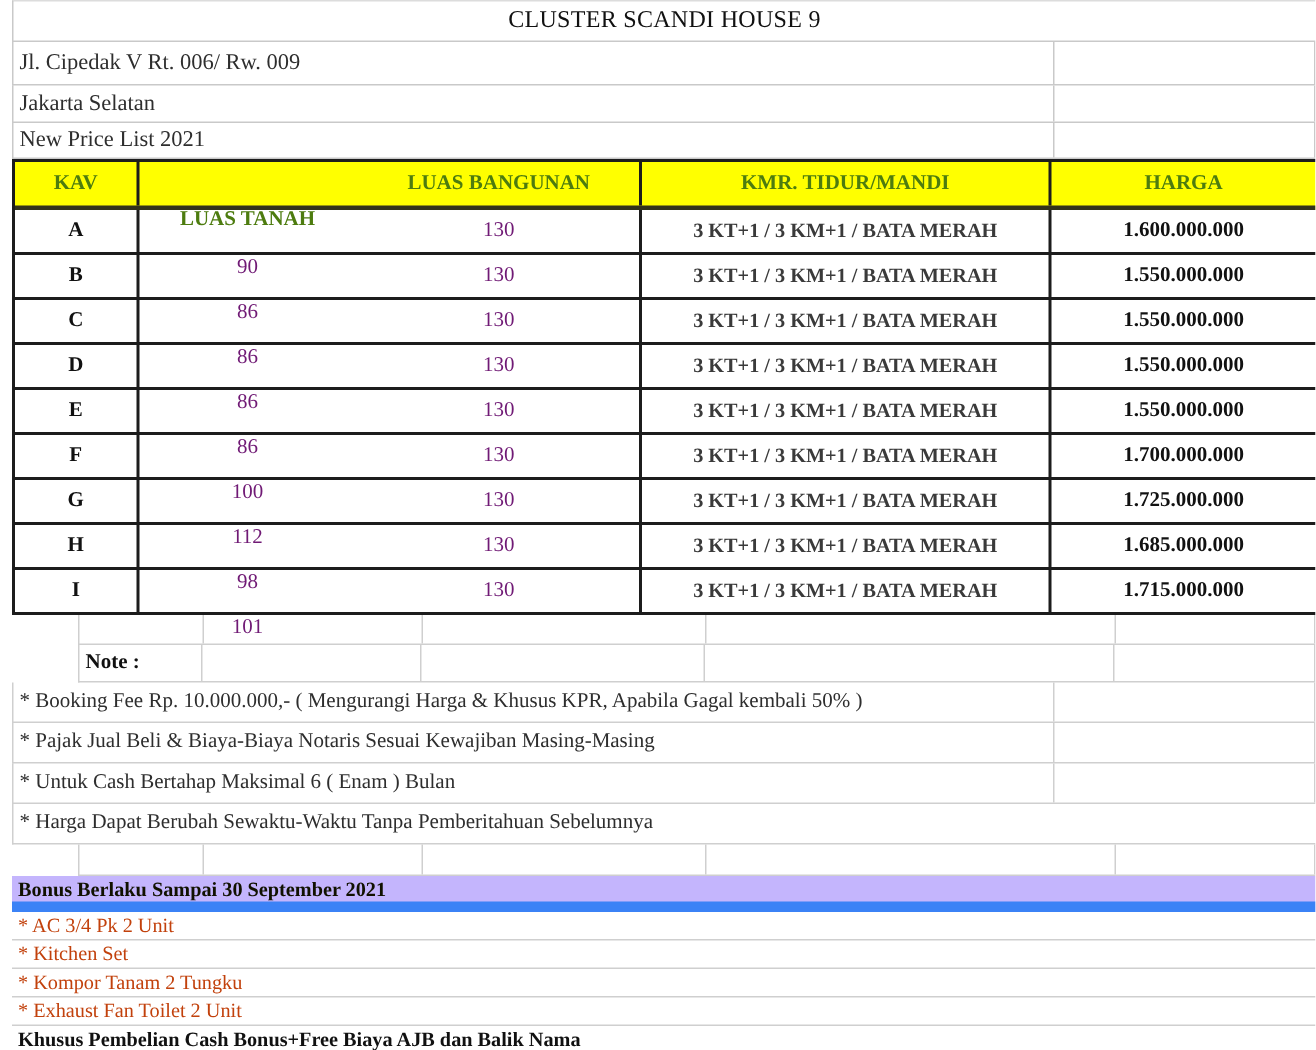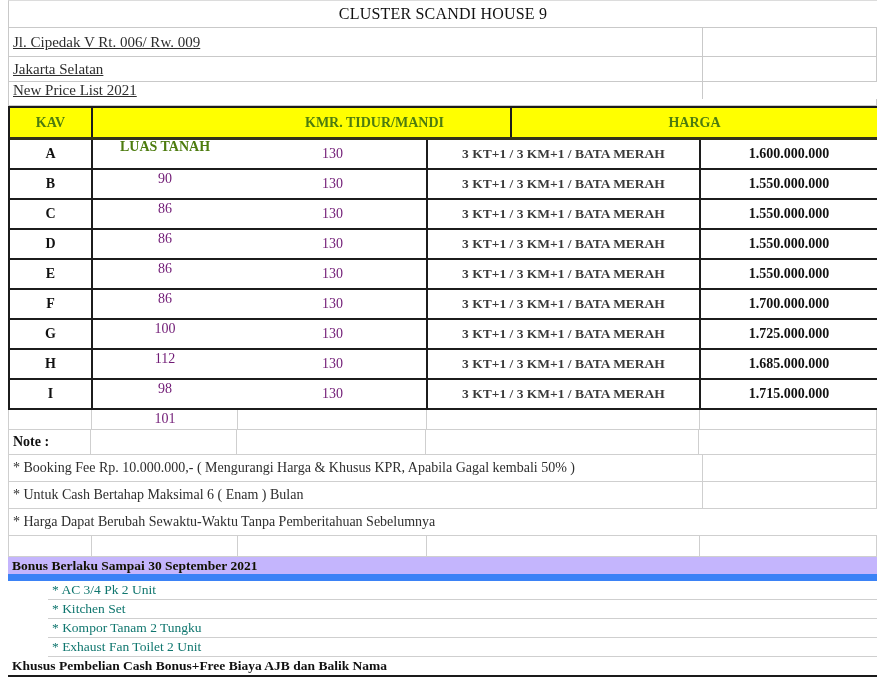--- a/index.html
+++ b/index.html
@@ -18,24 +18,24 @@
     border-left:1px solid #c9c9c9;
     display:flex; align-items:center; justify-content:center;
     font-weight:normal; font-size:16px; color:#111111; letter-spacing:.2px;
   }
   .addr-row {
     display:flex; border-bottom:1px solid #c9c9c9; border-left:1px solid #c9c9c9;
   }
   .addr-row .addr-main {
     width:689px; border-right:1px solid #c9c9c9;
     display:flex; align-items:center; padding-left:4px;
-    font-size:15px; color:#2e2e2e;text-decoration:underline;
+    font-size:15px; color:#2e2e2e;
   }
   .addr-row .addr-side { flex:1; border-right:1px solid #c9c9c9; }
-  .h29 { height:28px; } .h25 { height:24px; } .h24 { height:23px;flex-direction:column; }
+  .h29 { height:28px; } .h25 { height:24px; } .h24 { height:23px; }
 
   
   .ptable { border-top:2px solid #1c1c1c; border-left:2px solid #1c1c1c; }
   .prow { display:flex; }
   .prow > div {
     border-right:2px solid #1c1c1c;
     display:flex; align-items:center; justify-content:center;
     text-align:center;
   }
   .prow > div:last-child { border-right:none; }
@@ -45,21 +45,21 @@
     background:#ffff00; border-bottom:3px solid #33331a; height:29px;
   }
   .head-row > div { font-weight:bold; font-size:14px; color:#4d7c0f; }
   .data-row { height:28px; border-bottom:2px solid #1c1c1c; font-size:14px; }
   .data-row .c-kav { font-weight:bold; color:#111111; }
   .data-row .c-lt, .data-row .c-lb { color:#701a75; }
   .data-row .c-kmr { color:#3a3a3a; font-size:13.5px;font-weight:bold; }
   .data-row .c-harga { font-weight:bold; color:#111111; }
 
   
-  .grid-row { display:flex; border-bottom:1px solid #cfcfcf; border-left:1px solid #cfcfcf; }
+  .grid-row { display:flex; border-bottom:1px solid #cfcfcf; border-left:1px solid #cfcfcf;margin-left:44px; }
   .grid-row > div { border-right:1px solid #cfcfcf; }
   .g-kav { width:82px; } .g-lt { width:145px; } .g-lb { width:188px; }
   .g-kmr { width:272px; } .g-harga { flex:1; }
   .spacer1 { height:19px; }
   .note-label-row { height:24px; }
   .note-label-row .g-kav {
     display:flex; align-items:center; padding-left:4px; box-sizing:border-box;
     font-weight:bold; font-size:14px; color:#111111;
   }
   .note-row { display:flex; border-bottom:1px solid #cfcfcf; border-left:1px solid #cfcfcf; height:26px; }
@@ -75,21 +75,21 @@
 
   
   .bonus-header {
     height:17px; background:#c4b5fd; border-bottom:7px solid #3b82f6;
     display:flex; align-items:center; padding-left:4px;
     font-weight:bold; font-size:13.5px; color:#111100;
   }
   .bonus-item {
     height:18px; border-bottom:1px solid #cfcfcf;
     display:flex; align-items:center; padding-left:4px;
-    font-size:13.5px; color:#0f766e;margin-left:40px;
+    font-size:13.5px; color:#c2410c;
   }
   .bonus-footer {
     height:18px; border-bottom:2px solid #1a1a1a;
     display:flex; align-items:center; padding-left:4px;
     font-weight:bold; font-size:13.5px; color:#111111;
   }
 </style>
 </head>
 <body>
 
@@ -107,20 +107,21 @@
   </div>
   <div class="addr-row h24">
     <div class="addr-main">New Price List 2021</div>
     <div class="addr-side"></div>
   </div>
 
   <div class="ptable">
     <div class="prow head-row">
       <div class="c-kav">KAV</div>
       <div class="c-lt">LUAS TANAH</div>
+      <div class="c-lb">LUAS BANGUNAN</div>
       <div class="c-kmr">KMR. TIDUR/MANDI</div>
       <div class="c-harga">HARGA</div>
     </div>
 
     <div class="prow data-row">
       <div class="c-kav">A</div>
       <div class="c-lt">90</div>
       <div class="c-lb">130</div>
       <div class="c-kmr">3 KT+1 / 3 KM+1 / BATA MERAH</div>
       <div class="c-harga">1.600.000.000</div>
@@ -197,20 +198,24 @@
     <div class="g-lb"></div>
     <div class="g-kmr"></div>
     <div class="g-harga"></div>
   </div>
 
   <div class="note-row">
     <div class="note-main">* Booking Fee Rp. 10.000.000,- ( Mengurangi Harga &amp; Khusus KPR, Apabila Gagal kembali 50% )</div>
     <div class="note-side"></div>
   </div>
   <div class="note-row">
+    <div class="note-main">* Pajak Jual Beli &amp; Biaya-Biaya Notaris Sesuai Kewajiban Masing-Masing</div>
+    <div class="note-side"></div>
+  </div>
+  <div class="note-row">
     <div class="note-main">* Untuk Cash Bertahap Maksimal 6 ( Enam ) Bulan</div>
     <div class="note-side"></div>
   </div>
   <div class="note-row full">
     <div class="note-main">* Harga Dapat Berubah Sewaktu-Waktu Tanpa Pemberitahuan Sebelumnya</div>
   </div>
 
   <div class="grid-row spacer2">
     <div class="g-kav"></div>
     <div class="g-lt"></div>

